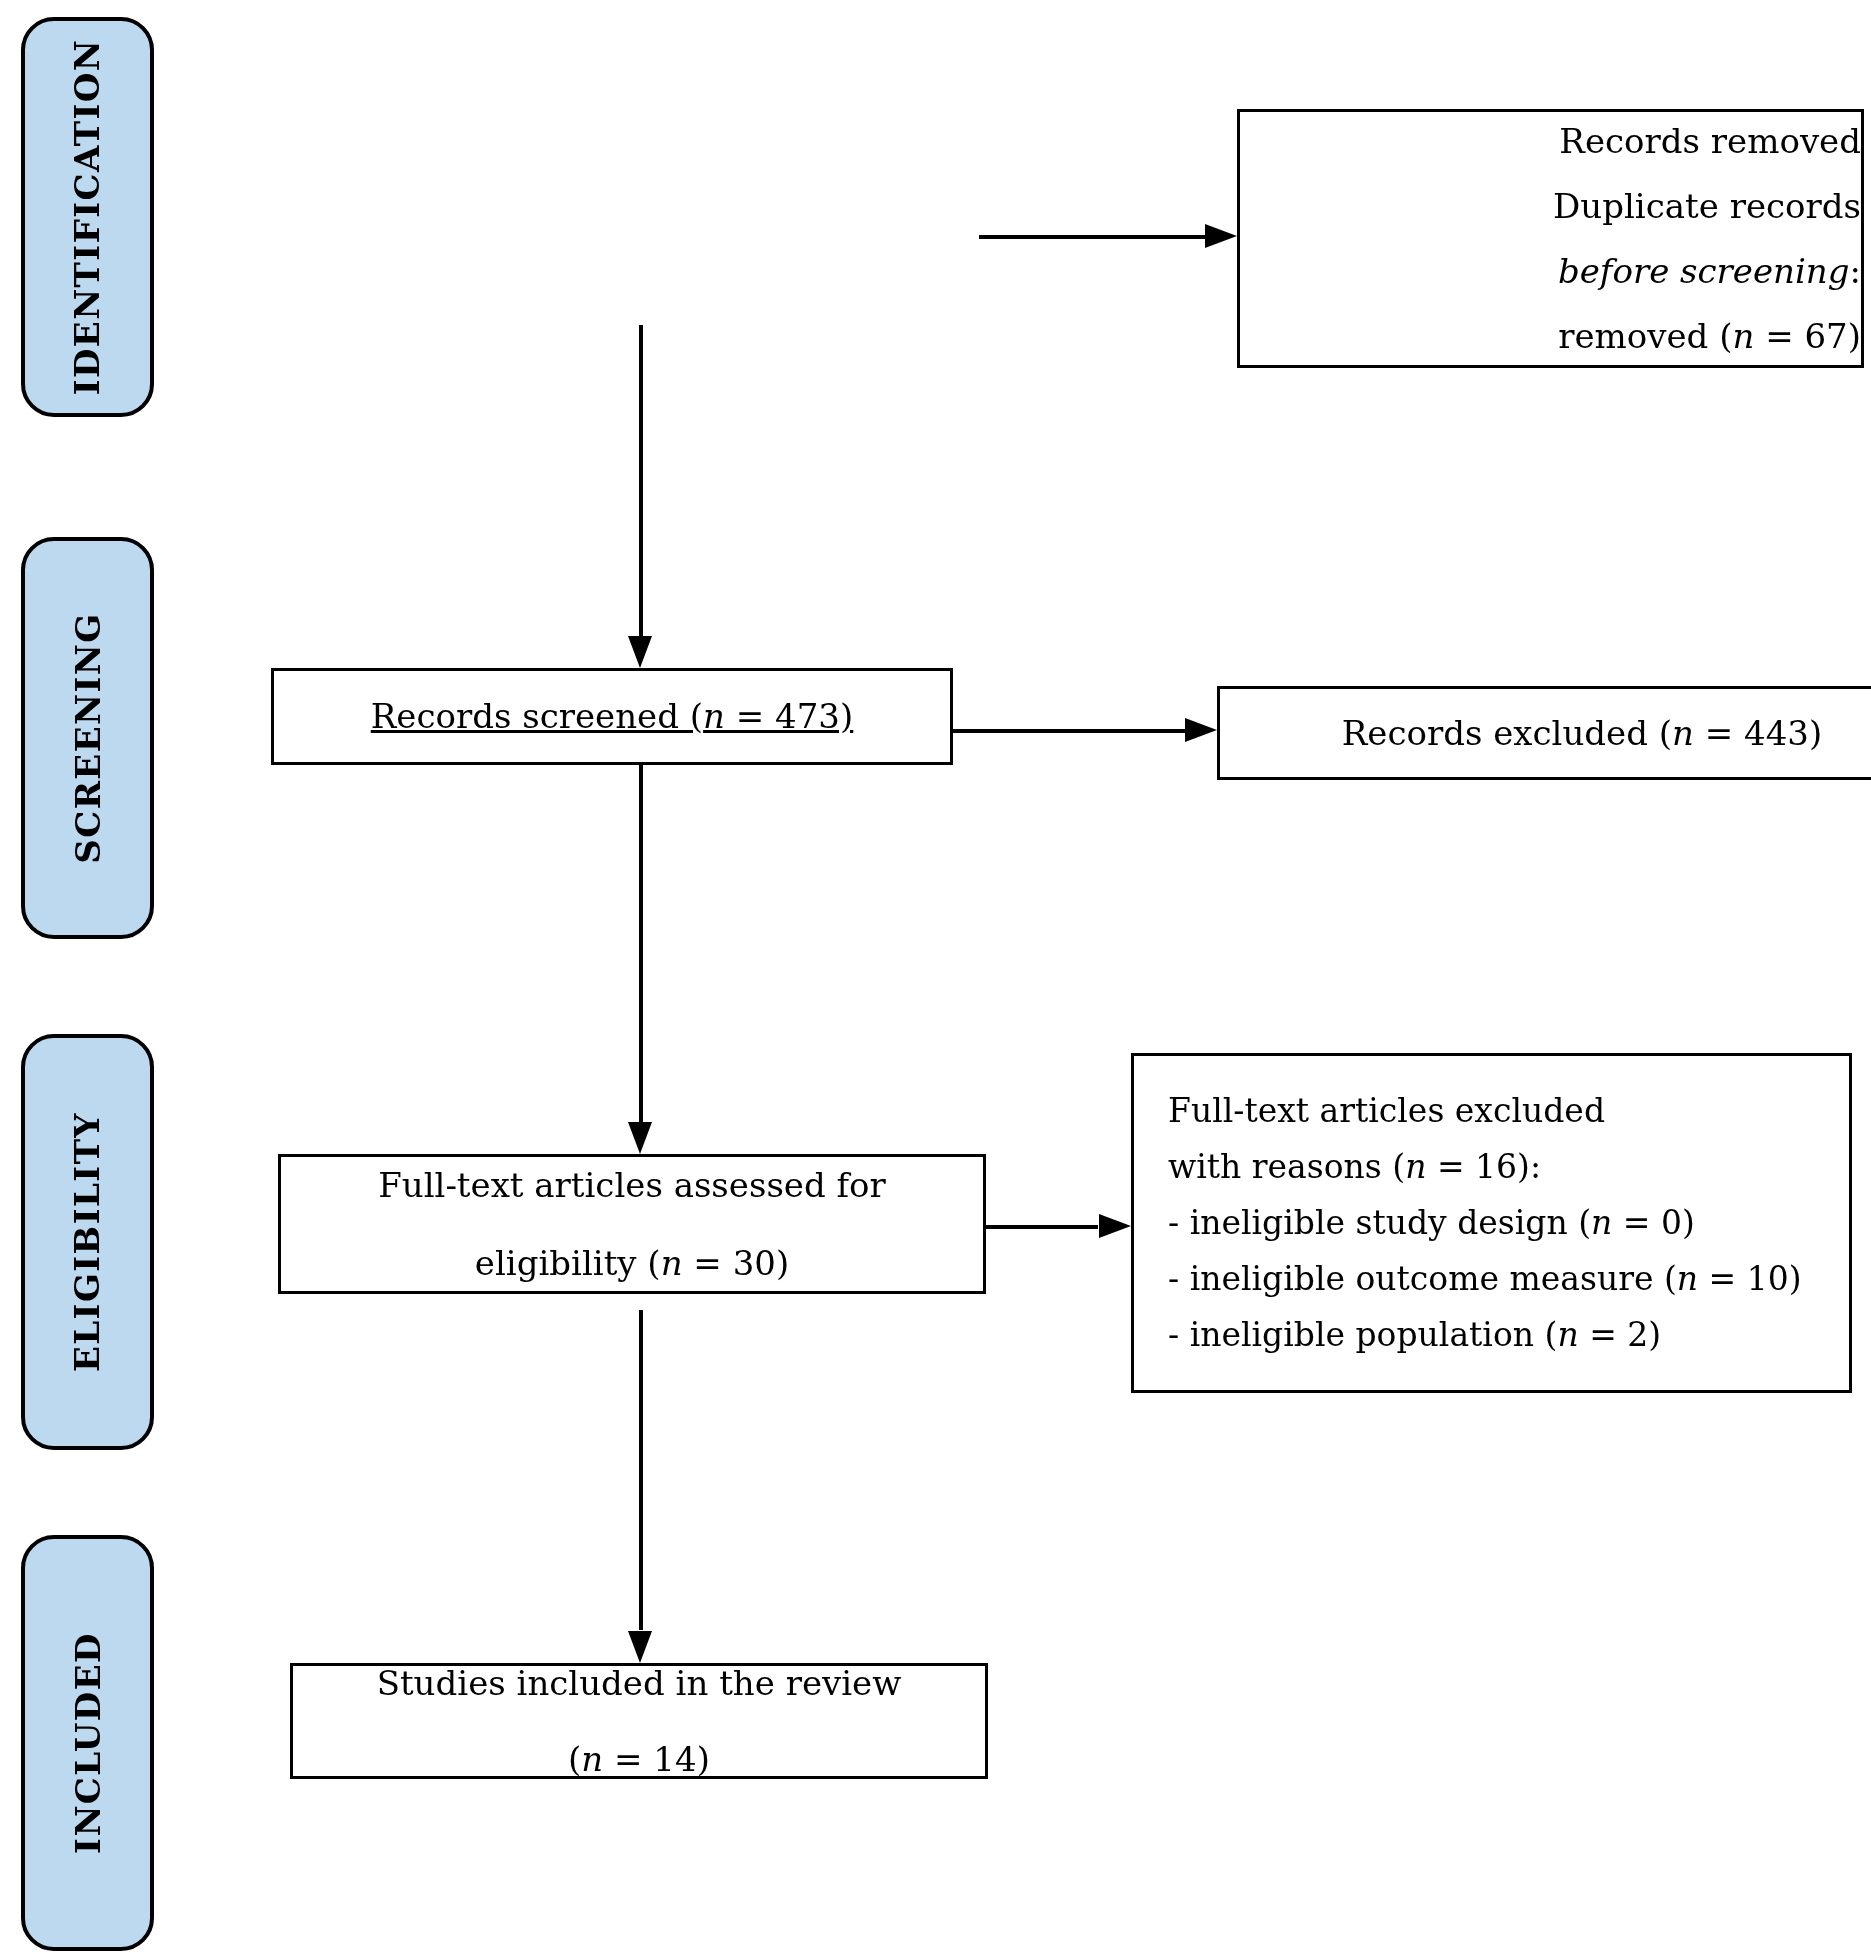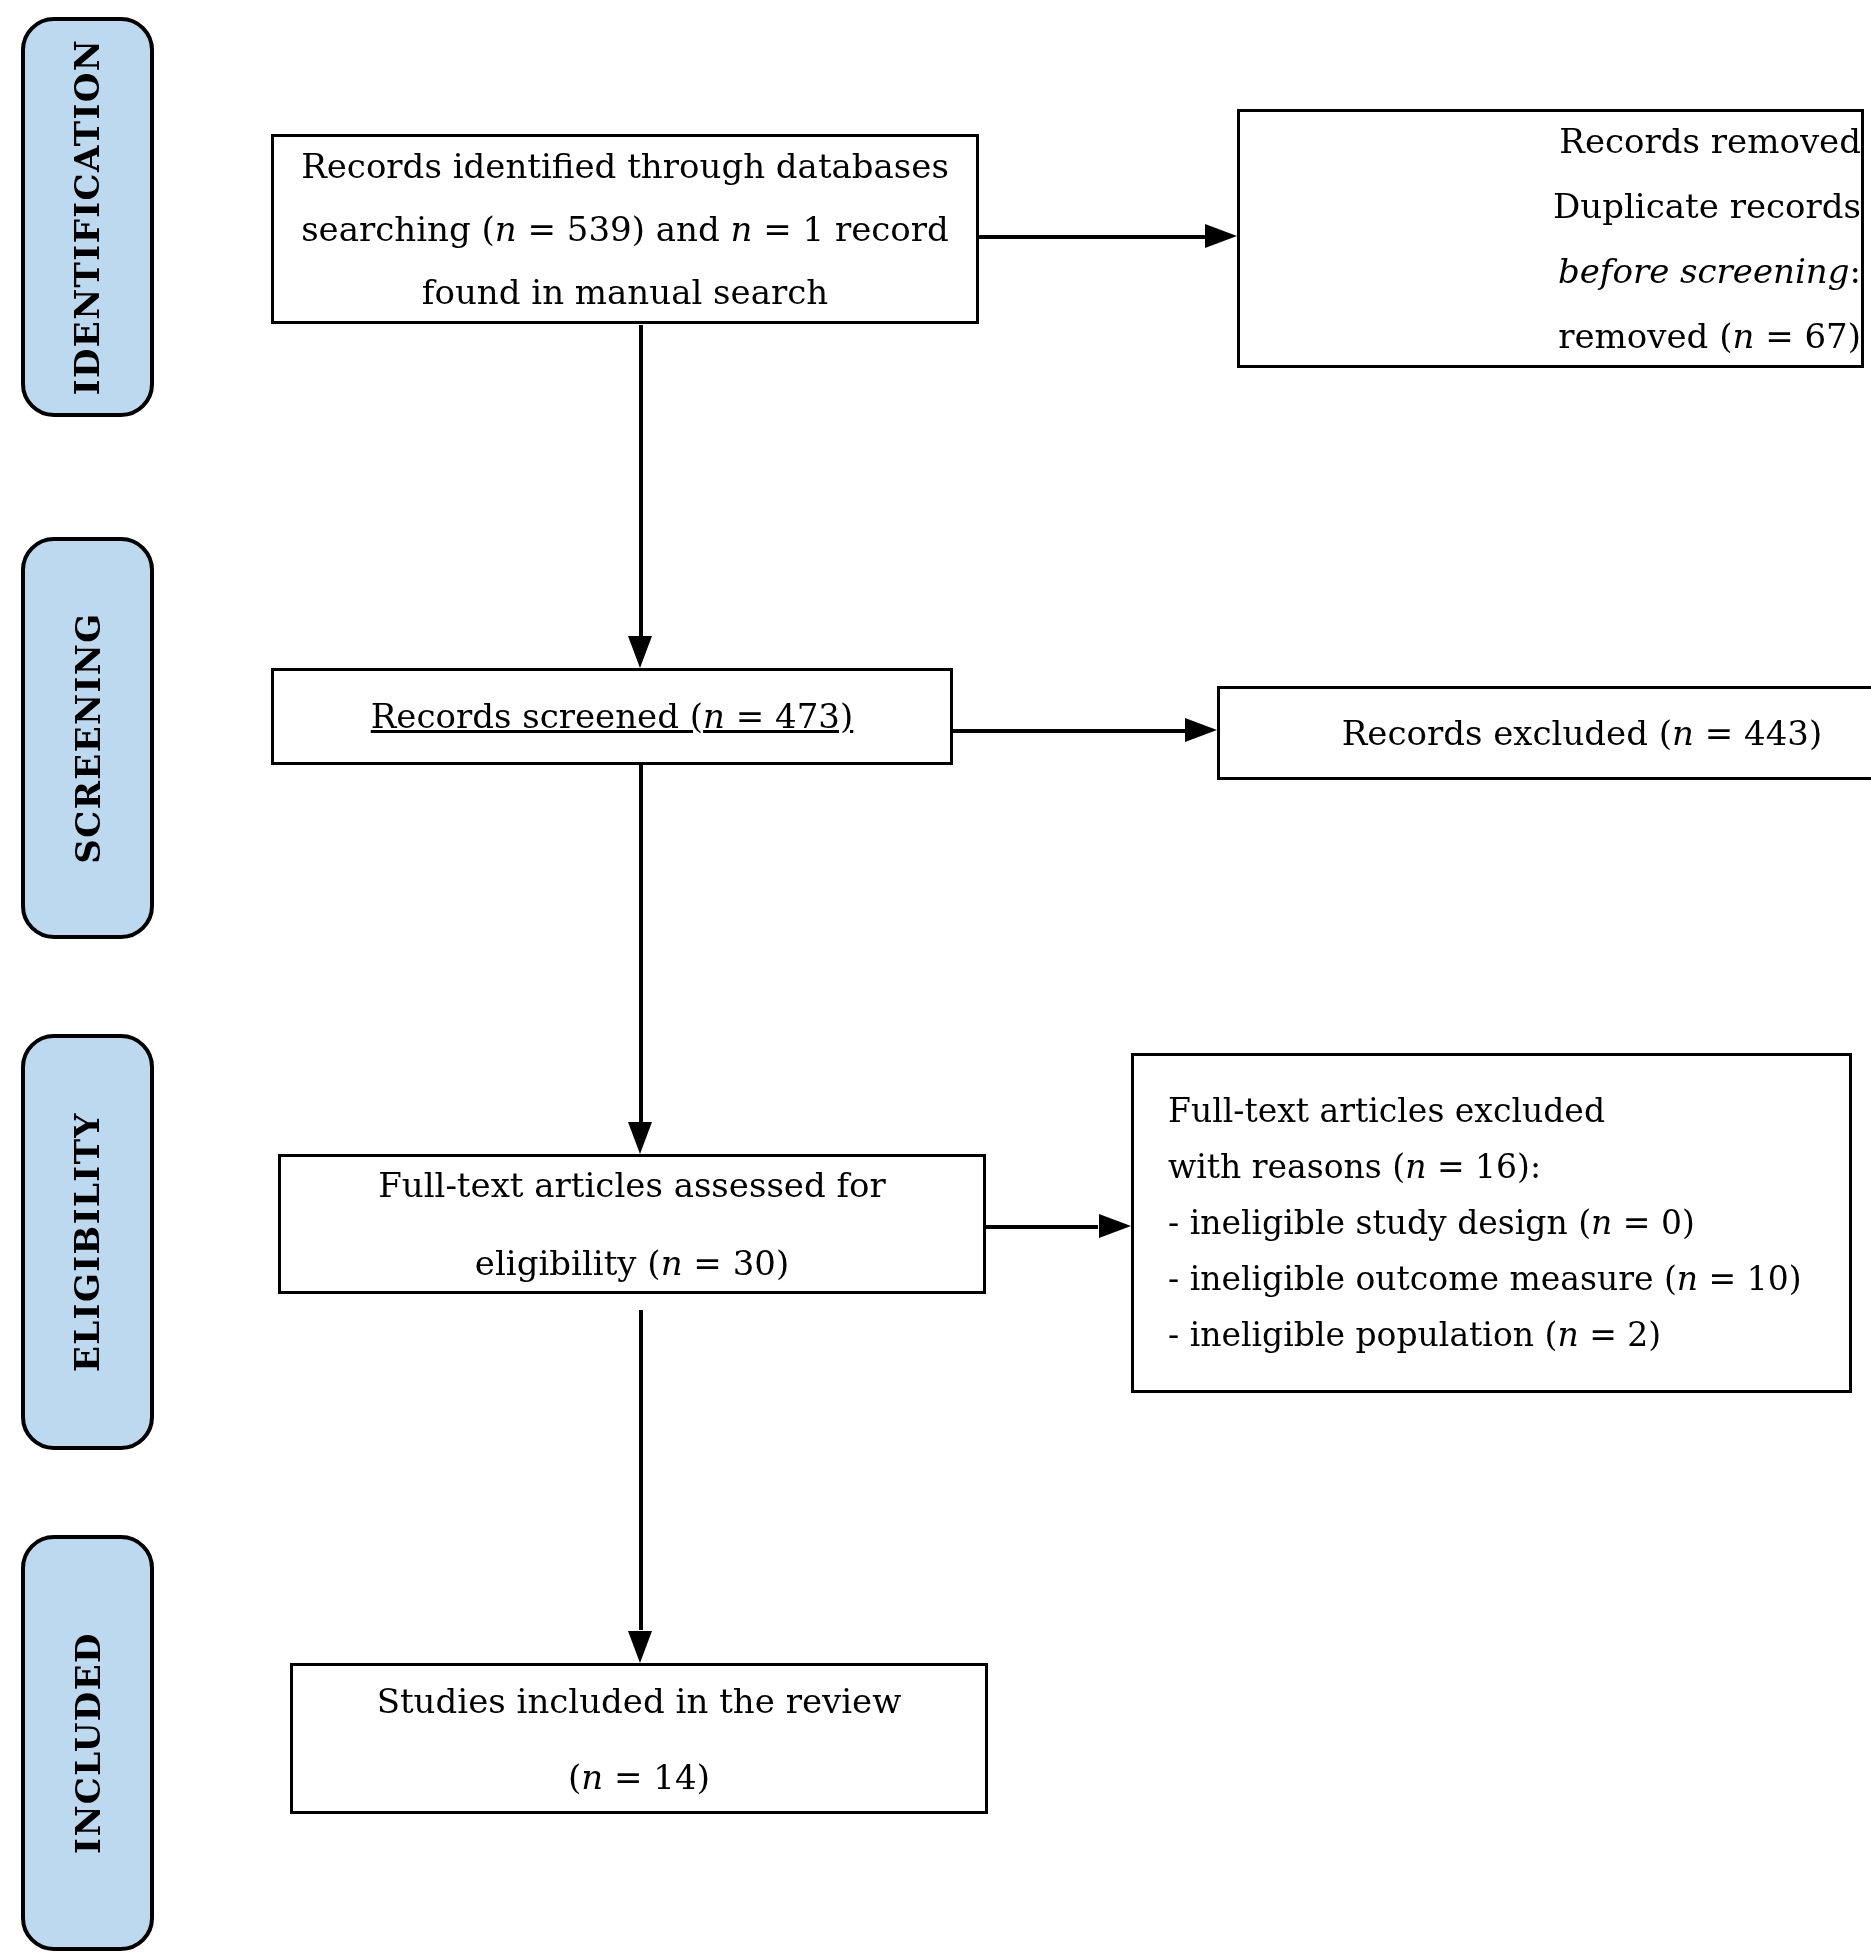--- a/index.html
+++ b/index.html
@@ -64,25 +64,20 @@
   <div class="stage" style="left:21px;top:537px;width:133px;height:402px;">
     <span>SCREENING</span>
   </div>
   <div class="stage" style="left:21px;top:1034px;width:133px;height:416px;">
     <span>ELIGIBILITY</span>
   </div>
   <div class="stage" style="left:21px;top:1535px;width:133px;height:416px;">
     <span>INCLUDED</span>
   </div>
 
-  <div id="box-identified" class="box center" style="left:271px;top:134px;width:708px;height:190px;">
-      <div class="line">Records identified through databases</div>
-      <div class="line">searching (<i>n</i> = 539) and <i>n</i> = 1 record</div>
-      <div class="line">found in manual search</div>
-    </div>
 
   <div id="box-removed" class="box center" style="left:1237px;top:109px;width:627px;height:259px;align-items:flex-end;">
       <div class="line">Records removed</div>
       <div class="line">Duplicate records</div>
       <div class="line"><i>before screening</i>:</div>
       <div class="line">removed (<i>n</i> = 67)</div>
     </div>
 
   <div id="box-screened" class="box center" style="left:271px;top:668px;width:682px;height:97px;">
       <div class="line">Records screened (<i>n</i> = 473)</div>
@@ -98,21 +93,21 @@
     </div>
 
   <div id="box-fulltext-excluded" class="box left" style="left:1131px;top:1053px;width:721px;height:340px;">
       <div class="line">Full-text articles excluded</div>
       <div class="line">with reasons (<i>n</i> = 16):</div>
       <div class="line">- ineligible study design (<i>n</i> = 0)</div>
       <div class="line">- ineligible outcome measure (<i>n</i> = 10)</div>
       <div class="line">- ineligible population (<i>n</i> = 2)</div>
     </div>
 
-  <div id="box-included-studies" class="box center" style="left:290px;top:1663px;width:698px;height:151px;">
+  <div id="box-included-studies" class="box center" style="left:290px;top:1663px;width:698px;height:116px;">
       <div class="line">Studies included in the review</div>
       <div class="line">(<i>n</i> = 14)</div>
     </div>
 
   <div class="shaft-h" style="left:979px;top:235px;width:226px;"></div>
   <div class="head-right" style="left:1205px;top:224px;"></div>
 
   <div class="shaft-v" style="left:639px;top:325px;height:312px;"></div>
   <div class="head-down" style="left:628px;top:636px;"></div>
 

